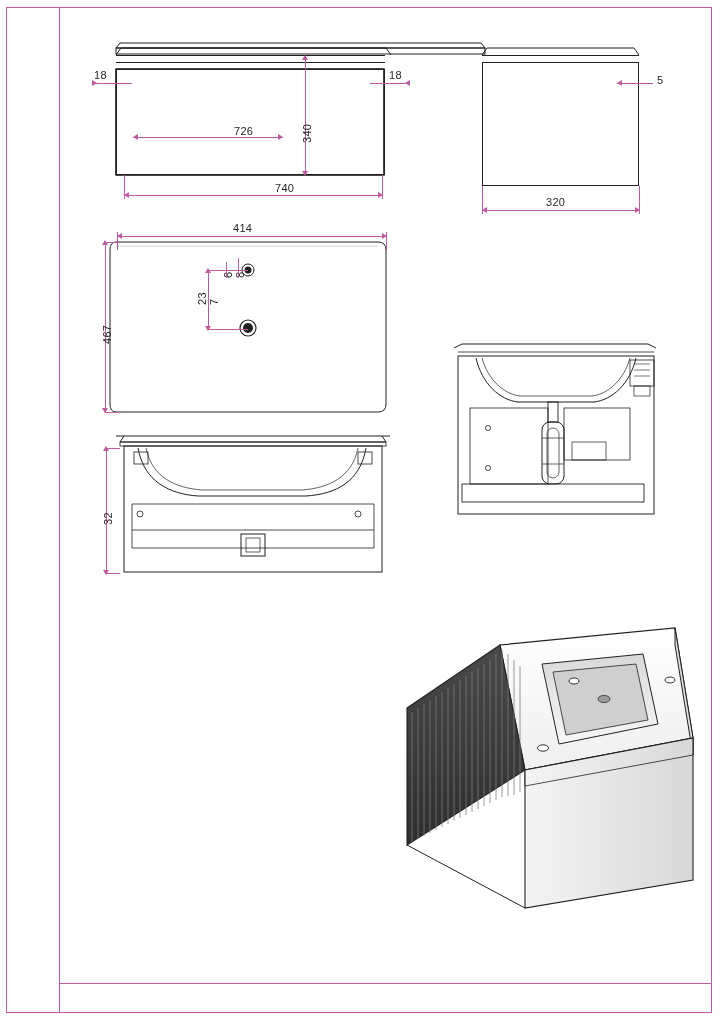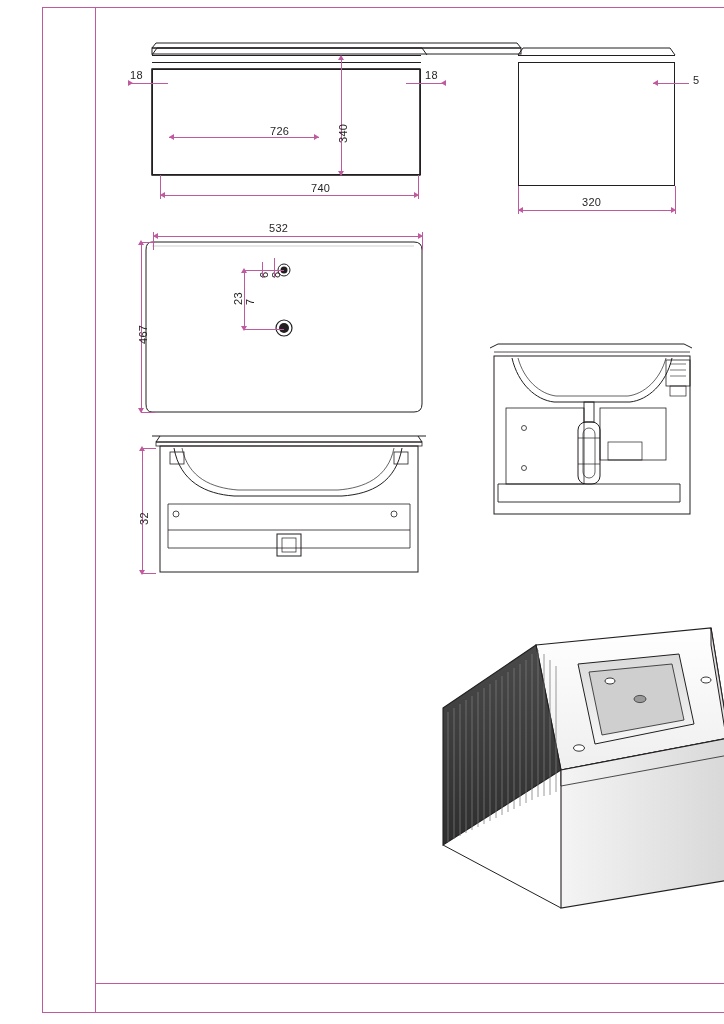--- a/index.html
+++ b/index.html
@@ -11,21 +11,20 @@
     width: 724px;
     height: 1024px;
     font-family: "Liberation Sans", sans-serif;
     overflow: hidden;
   }
   #sheet {
     position: relative;
     width: 597px;
     height: 1024px;
     background: #ffffff;
-    margin-left: 36px;
   }
   
   .frame-outer {
     position: absolute;
     left: 6px;
     top: 7px;
     width: 706px;
     height: 1006px;
     border: 1px solid #c05a9e;
     box-sizing: border-box;
@@ -175,21 +174,21 @@
 
       <circle cx="138" cy="38" r="6" fill="none" stroke="#231f20" stroke-width="1"></circle>
       <circle cx="138" cy="38" r="3.5" fill="#231f20"></circle>
     </svg>
 
     <div class="dim" style="left:117px; top:232px; width:1px; height:18px;"></div>
     <div class="dim" style="left:386px; top:232px; width:1px; height:18px;"></div>
     <div class="dim" style="left:117px; top:236px; width:270px; height:1px;"></div>
     <div class="arrow left" style="left:117px; top:233px;"></div>
     <div class="arrow right" style="left:382px; top:233px;"></div>
-    <div class="dimtxt" style="left:233px; top:222px;">532</div>
+    <div class="dimtxt" style="left:233px; top:222px;">414</div>
 
     <div class="dim" style="left:105px; top:242px; width:1px; height:170px;"></div>
     <div class="arrow up" style="left:102px; top:240px;"></div>
     <div class="arrow down" style="left:102px; top:408px;"></div>
     <div class="dim" style="left:105px; top:242px; width:14px; height:1px;"></div>
     <div class="dim" style="left:105px; top:412px; width:14px; height:1px;"></div>
     <div class="dimtxt vert" style="left:101px; top:344px;">467</div>
 
     <div class="dim" style="left:208px; top:270px; width:1px; height:60px;"></div>
     <div class="dim" style="left:208px; top:270px; width:40px; height:1px;"></div>

